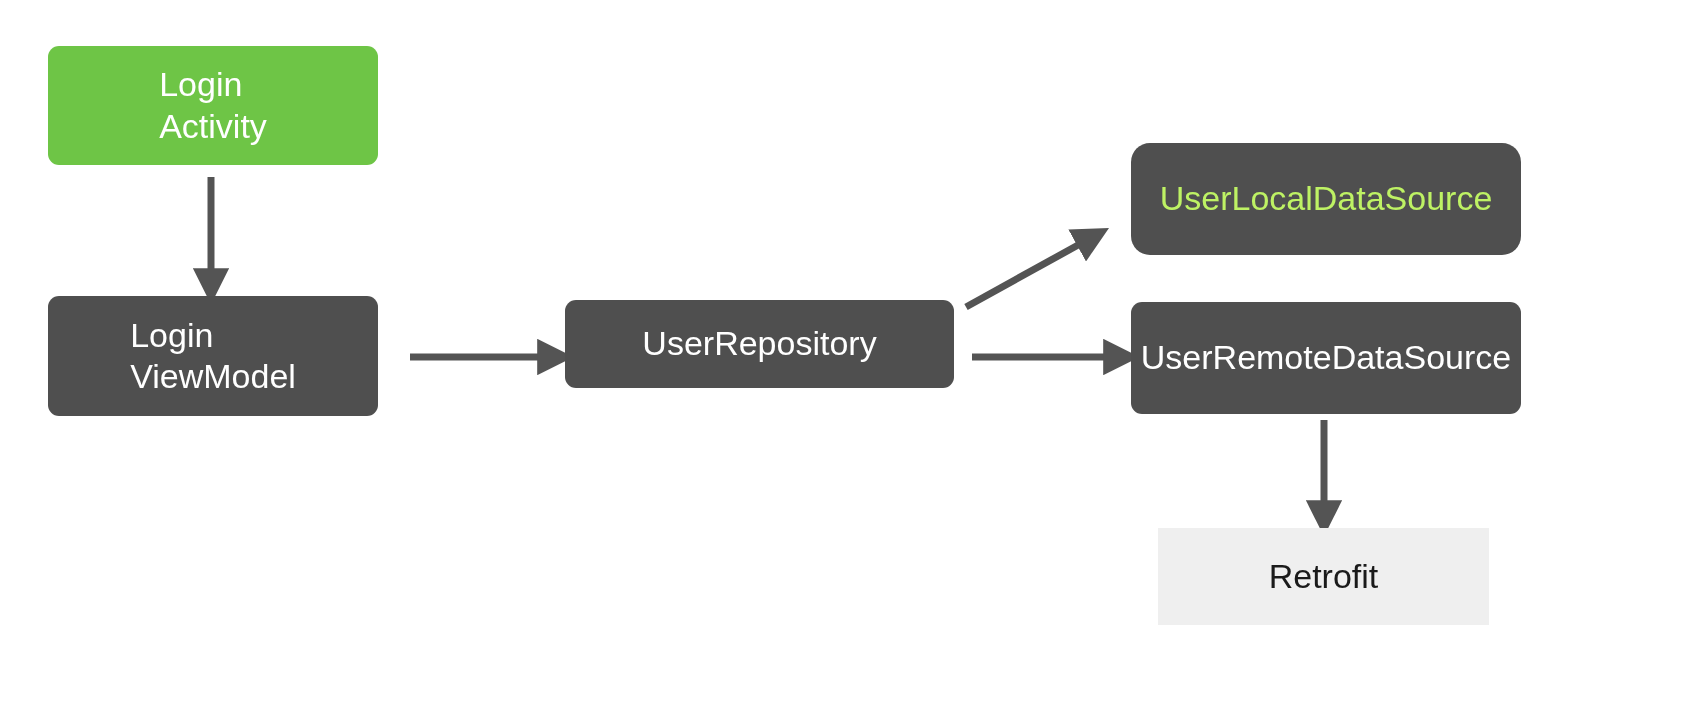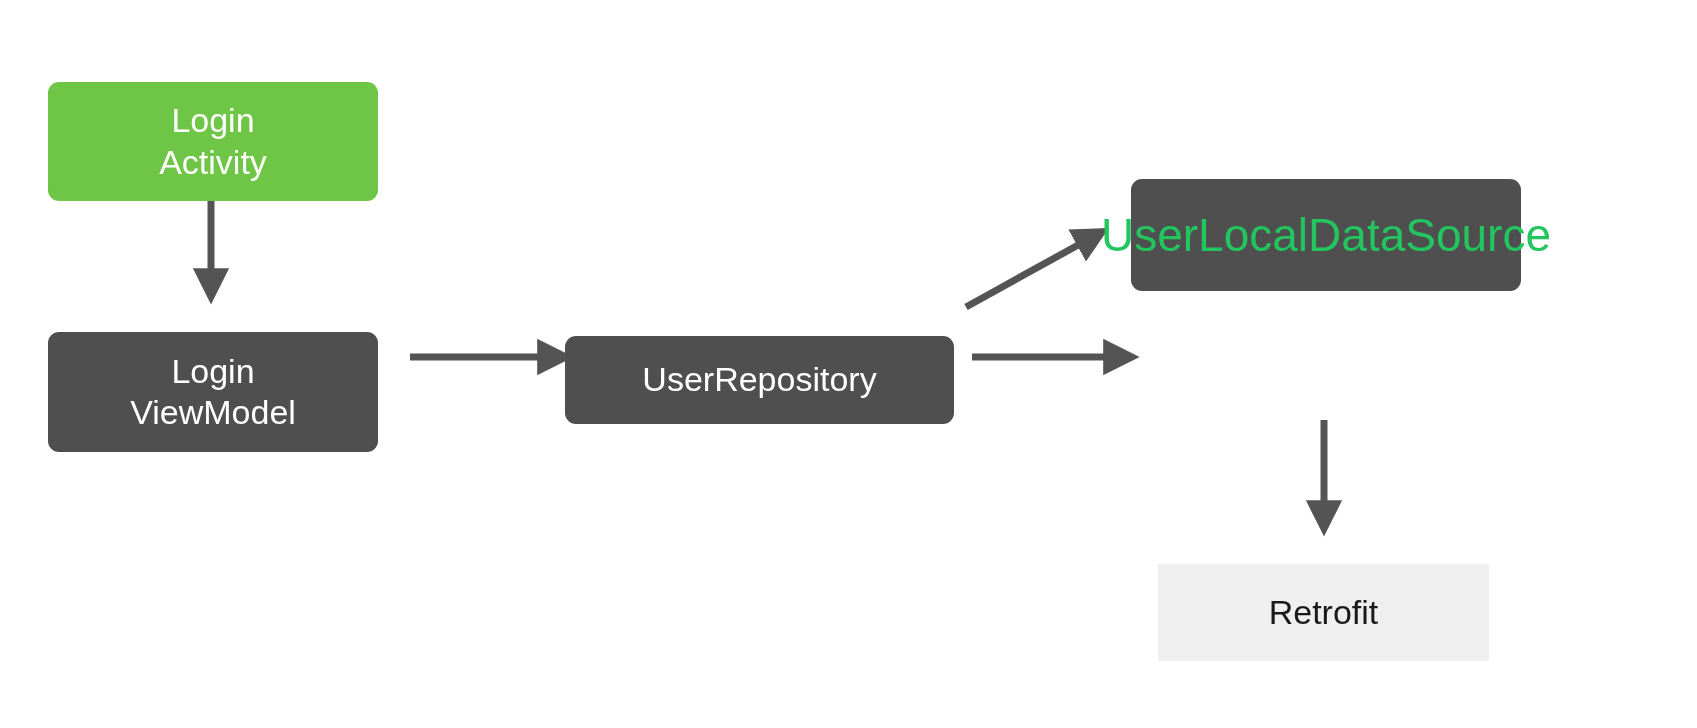--- a/index.html
+++ b/index.html
@@ -15,25 +15,23 @@
     width: 1697px;
     height: 728px;
     background: #ffffff;
     overflow: hidden;
   }
   .node {
     position: absolute;
     display: flex;
     align-items: center;
     justify-content: center;
-    text-align: center;
     box-sizing: border-box;
     line-height: 1.22;
     white-space: pre-line;
-    margin-top: 36px;
   }
   .node-dark {
     background: #4F4F4F;
     color: #ffffff;
     border-radius: 11px;
   }
   .node-green {
     background: #6EC546;
     color: #ffffff;
     border-radius: 11px;
@@ -83,22 +81,25 @@
 
   <div class="node node-dark" style="left: 48px; top: 296px; width: 330px; height: 120px; background: rgb(79, 79, 79); color: rgb(255, 255, 255); font-size: 34px; border-radius: 11px;">
     <span class="node-label">Login
 ViewModel</span>
   </div>
 
   <div class="node node-dark" style="left: 565px; top: 300px; width: 389px; height: 88px; background: rgb(79, 79, 79); color: rgb(255, 255, 255); font-size: 34px; border-radius: 11px;">
     <span class="node-label">UserRepository</span>
   </div>
 
-  <div class="node node-dark" style="left: 1131px; top: 143px; width: 390px; height: 112px; background: rgb(79, 79, 79); color: #22c55e; font-size: 46px; border-radius: 11px;">
+  <div class="node node-dark" style="left: 1131px; top: 143px; width: 390px; height: 112px; background: rgb(79, 79, 79); color: #bef264; font-size: 34px; border-radius: 19px;">
     <span class="node-label">UserLocalDataSource</span>
   </div>
 
+  <div class="node node-dark" style="left: 1131px; top: 302px; width: 390px; height: 112px; background: rgb(79, 79, 79); color: rgb(255, 255, 255); font-size: 34px; border-radius: 11px;">
+    <span class="node-label">UserRemoteDataSource</span>
+  </div>
 
   <div class="node node-light" style="left: 1158px; top: 528px; width: 331px; height: 97px; background: rgb(239, 239, 239); color: rgb(26, 26, 26); font-size: 34px; border-radius: 0px;">
     <span class="node-label">Retrofit</span>
   </div>
 
 </div>
 
 </body></html>

